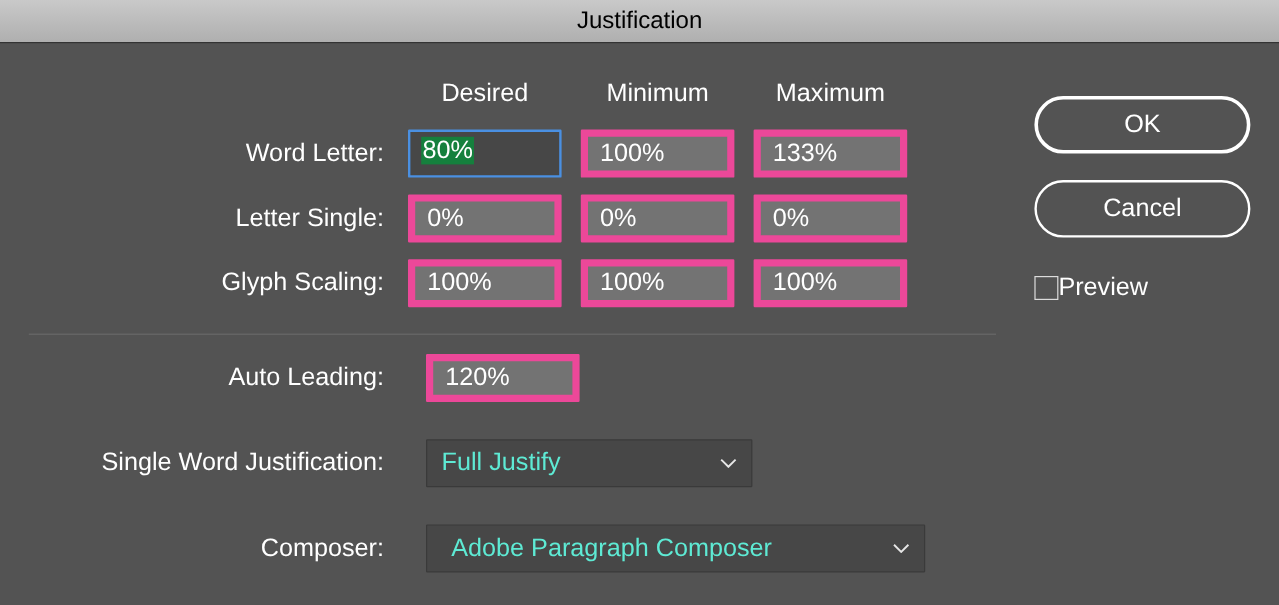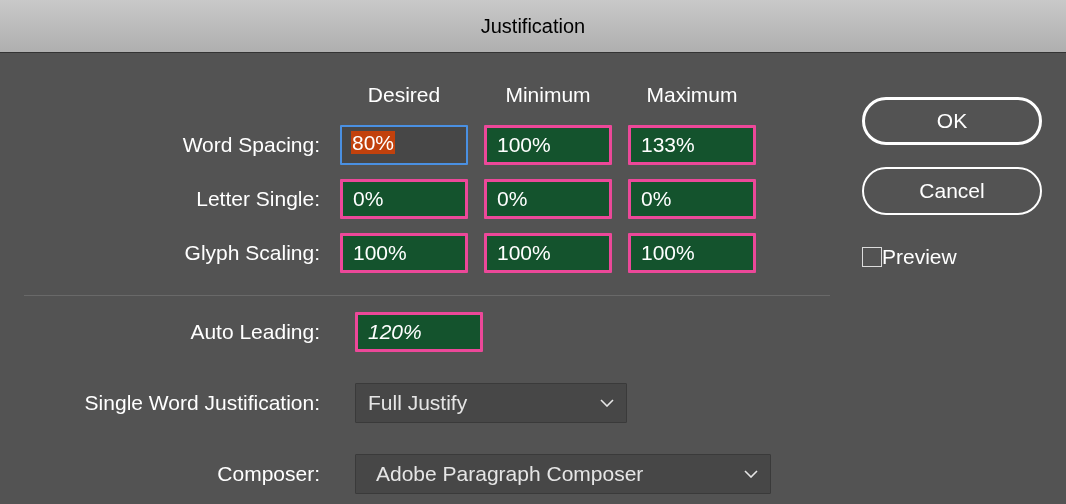--- a/index.html
+++ b/index.html
@@ -4,21 +4,21 @@
   <style>
     * { box-sizing: border-box; margin: 0; padding: 0; }
     body {
       font-family: -apple-system, "Helvetica Neue", Arial, sans-serif;
       background: #535353;
       width: 1066px;
       height: 504px;
       overflow: hidden;
     }
     .titlebar {
-      height: 53px;
+      height: 36px;
       background: linear-gradient(to bottom, #c9c9c9 0%, #afafaf 100%);
       border-bottom: 1px solid #333;
       display: flex;
       align-items: center;
       justify-content: center;
       font-size: 20px;
       color: #000;
       font-weight: 400;
     }
     .dialog-body {
@@ -49,22 +49,22 @@
       text-align: right;
       padding-right: 4px;
       white-space: nowrap;
     }
     .col-header {
       text-align: center;
       font-size: 21px;
       padding-bottom: 4px;
     }
     .text-input {
-      background: #14532d;
-      border: 3px solid #ec4899;
+      background: #737373;
+      border: 6px solid #ec4899;
       color: #fff;
       font-size: 21px;
       padding: 5px 10px;
       height: 40px;
       width: 100%;
       outline: none;
       border-radius: 1px;
     }
     .text-input.focused {
       border: 2px solid #4a90e2;
@@ -82,26 +82,26 @@
       column-gap: 16px;
       row-gap: 14px;
       align-items: center;
       gap: 31px;
     }
     .grid-bottom .label {
       text-align: right;
       padding-right: 4px;
       white-space: nowrap;
     }
-    .text-input.short { width: 128px; font-style: italic; }
+    .text-input.short { width: 128px; }
     .select {
       position: relative;
       background: #474747;
       border: 1px solid #3a3a3a;
-      color: #e5e5e5;
+      color: #5eead4;
       font-size: 21px;
       padding: 5px 12px;
       height: 40px;
       display: flex;
       align-items: center;
       border-radius: 1px;
       cursor: default;
     }
     .select.med { width: 272px; }
     .select.long { width: 416px; padding-left: 20px; }
@@ -132,42 +132,42 @@
       margin-top: 8px;
       cursor: default;
     }
     .checkbox-box {
       width: 20px;
       height: 20px;
       border: 1.5px solid #dcdcdc;
       background: transparent;
     }
     .selected-text {
-      background: #c2410c;
+      background: #15803d;
       padding: 0 1px;
     }
   </style>
 </head>
 <body>
 
 <div class="titlebar">
   <span>Justification</span>
 </div>
 
 <div class="dialog-body">
 
   <div class="main-col">
 
     <div class="grid-top">
       <div></div>
       <div class="col-header">Desired</div>
       <div class="col-header">Minimum</div>
       <div class="col-header">Maximum</div>
 
-      <div class="label">Word Spacing:</div>
+      <div class="label">Word Letter:</div>
       <div class="text-input focused"><span class="selected-text">80%</span></div>
       <input class="text-input" value="100%" style="">
       <input class="text-input" value="133%" style="">
 
       <div class="label">Letter Single:</div>
       <input class="text-input" value="0%" style="">
       <input class="text-input" value="0%" style="">
       <input class="text-input" value="0%" style="">
 
       <div class="label">Glyph Scaling:</div>

